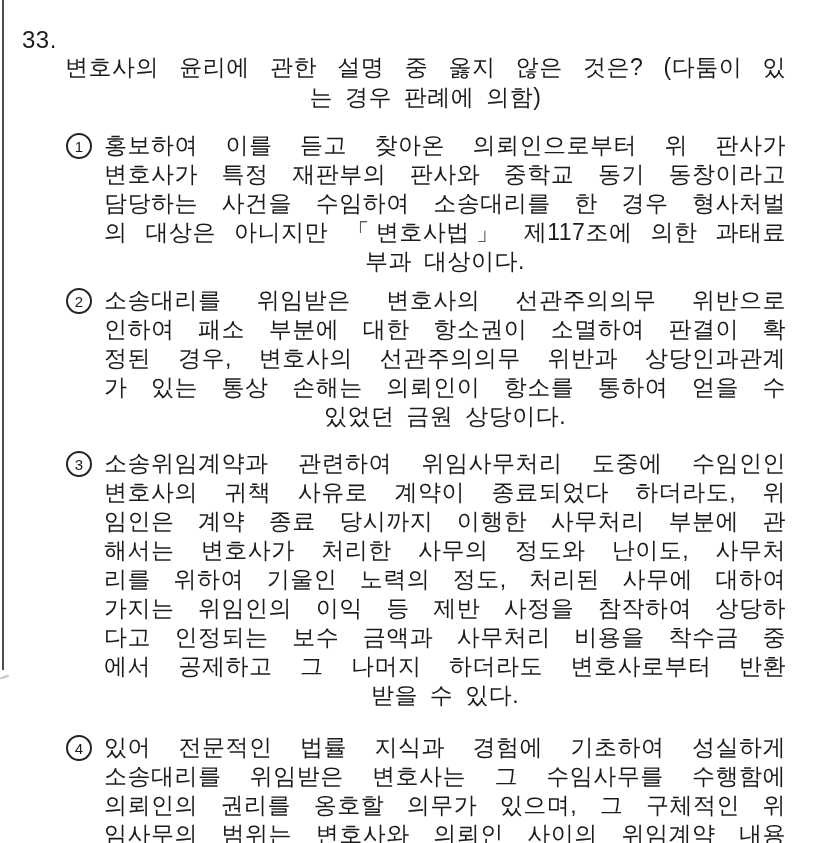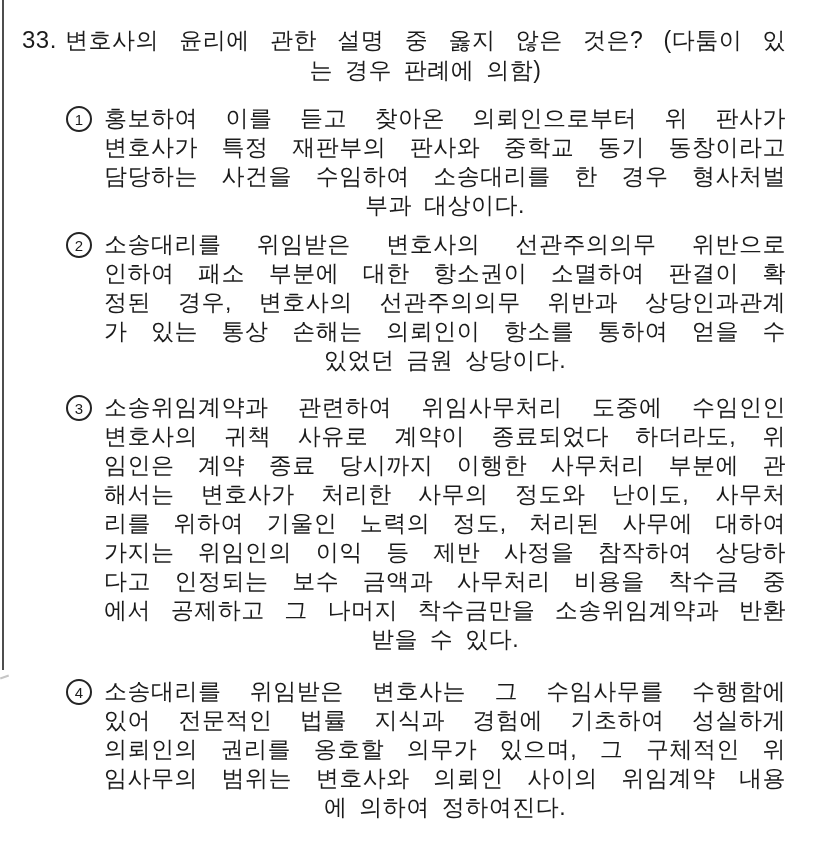--- a/index.html
+++ b/index.html
@@ -48,20 +48,21 @@
   }
   .q-number {
     flex: 0 0 43px;
     font-size: 24px;
     line-height: 30px;
     letter-spacing: 0.5px;
   }
   .q-prompt {
     flex: 1;
     min-width: 0;
+    margin-top: 27px;
   }
   .line {
     font-size: 23px;
     line-height: 30px;
     letter-spacing: 0.5px;
     word-spacing: 5px;
     white-space: normal;
     text-align: center;
   }
   .line.fill {
@@ -121,20 +122,21 @@
   </div>
 
   <div class="options">
 
     <div class="option opt1">
       <span class="marker">1</span>
       <div class="option-lines">
         <div class="line fill">홍보하여 이를 듣고 찾아온 의뢰인으로부터 위 판사가</div>
         <div class="line fill">변호사가 특정 재판부의 판사와 중학교 동기 동창이라고</div>
         <div class="line fill">담당하는 사건을 수임하여 소송대리를 한 경우 형사처벌</div>
+        <div class="line fill">의 대상은 아니지만 「변호사법」 제117조에 의한 과태료</div>
         <div class="line">부과 대상이다.</div>
       </div>
     </div>
 
     <div class="option opt2">
       <span class="marker">2</span>
       <div class="option-lines">
         <div class="line fill">소송대리를 위임받은 변호사의 선관주의의무 위반으로</div>
         <div class="line fill">인하여 패소 부분에 대한 항소권이 소멸하여 판결이 확</div>
         <div class="line fill">정된 경우, 변호사의 선관주의의무 위반과 상당인과관계</div>
@@ -146,30 +148,30 @@
     <div class="option opt3">
       <span class="marker">3</span>
       <div class="option-lines">
         <div class="line fill">소송위임계약과 관련하여 위임사무처리 도중에 수임인인</div>
         <div class="line fill">변호사의 귀책 사유로 계약이 종료되었다 하더라도, 위</div>
         <div class="line fill">임인은 계약 종료 당시까지 이행한 사무처리 부분에 관</div>
         <div class="line fill">해서는 변호사가 처리한 사무의 정도와 난이도, 사무처</div>
         <div class="line fill">리를 위하여 기울인 노력의 정도, 처리된 사무에 대하여</div>
         <div class="line fill">가지는 위임인의 이익 등 제반 사정을 참작하여 상당하</div>
         <div class="line fill">다고 인정되는 보수 금액과 사무처리 비용을 착수금 중</div>
-        <div class="line fill">에서 공제하고 그 나머지 착수금만을 소송위임계약과 반환</div>
+        <div class="line fill">에서 공제하고 그 나머지 하더라도 변호사로부터 반환</div>
         <div class="line">받을 수 있다.</div>
       </div>
     </div>
 
     <div class="option opt4">
       <span class="marker">4</span>
       <div class="option-lines">
+        <div class="line fill">있어 전문적인 법률 지식과 경험에 기초하여 성실하게</div>
         <div class="line fill">소송대리를 위임받은 변호사는 그 수임사무를 수행함에</div>
-        <div class="line fill">있어 전문적인 법률 지식과 경험에 기초하여 성실하게</div>
         <div class="line fill">의뢰인의 권리를 옹호할 의무가 있으며, 그 구체적인 위</div>
         <div class="line fill">임사무의 범위는 변호사와 의뢰인 사이의 위임계약 내용</div>
         <div class="line">에 의하여 정하여진다.</div>
       </div>
     </div>
 
   </div>
 </div>
 
 </body></html>

